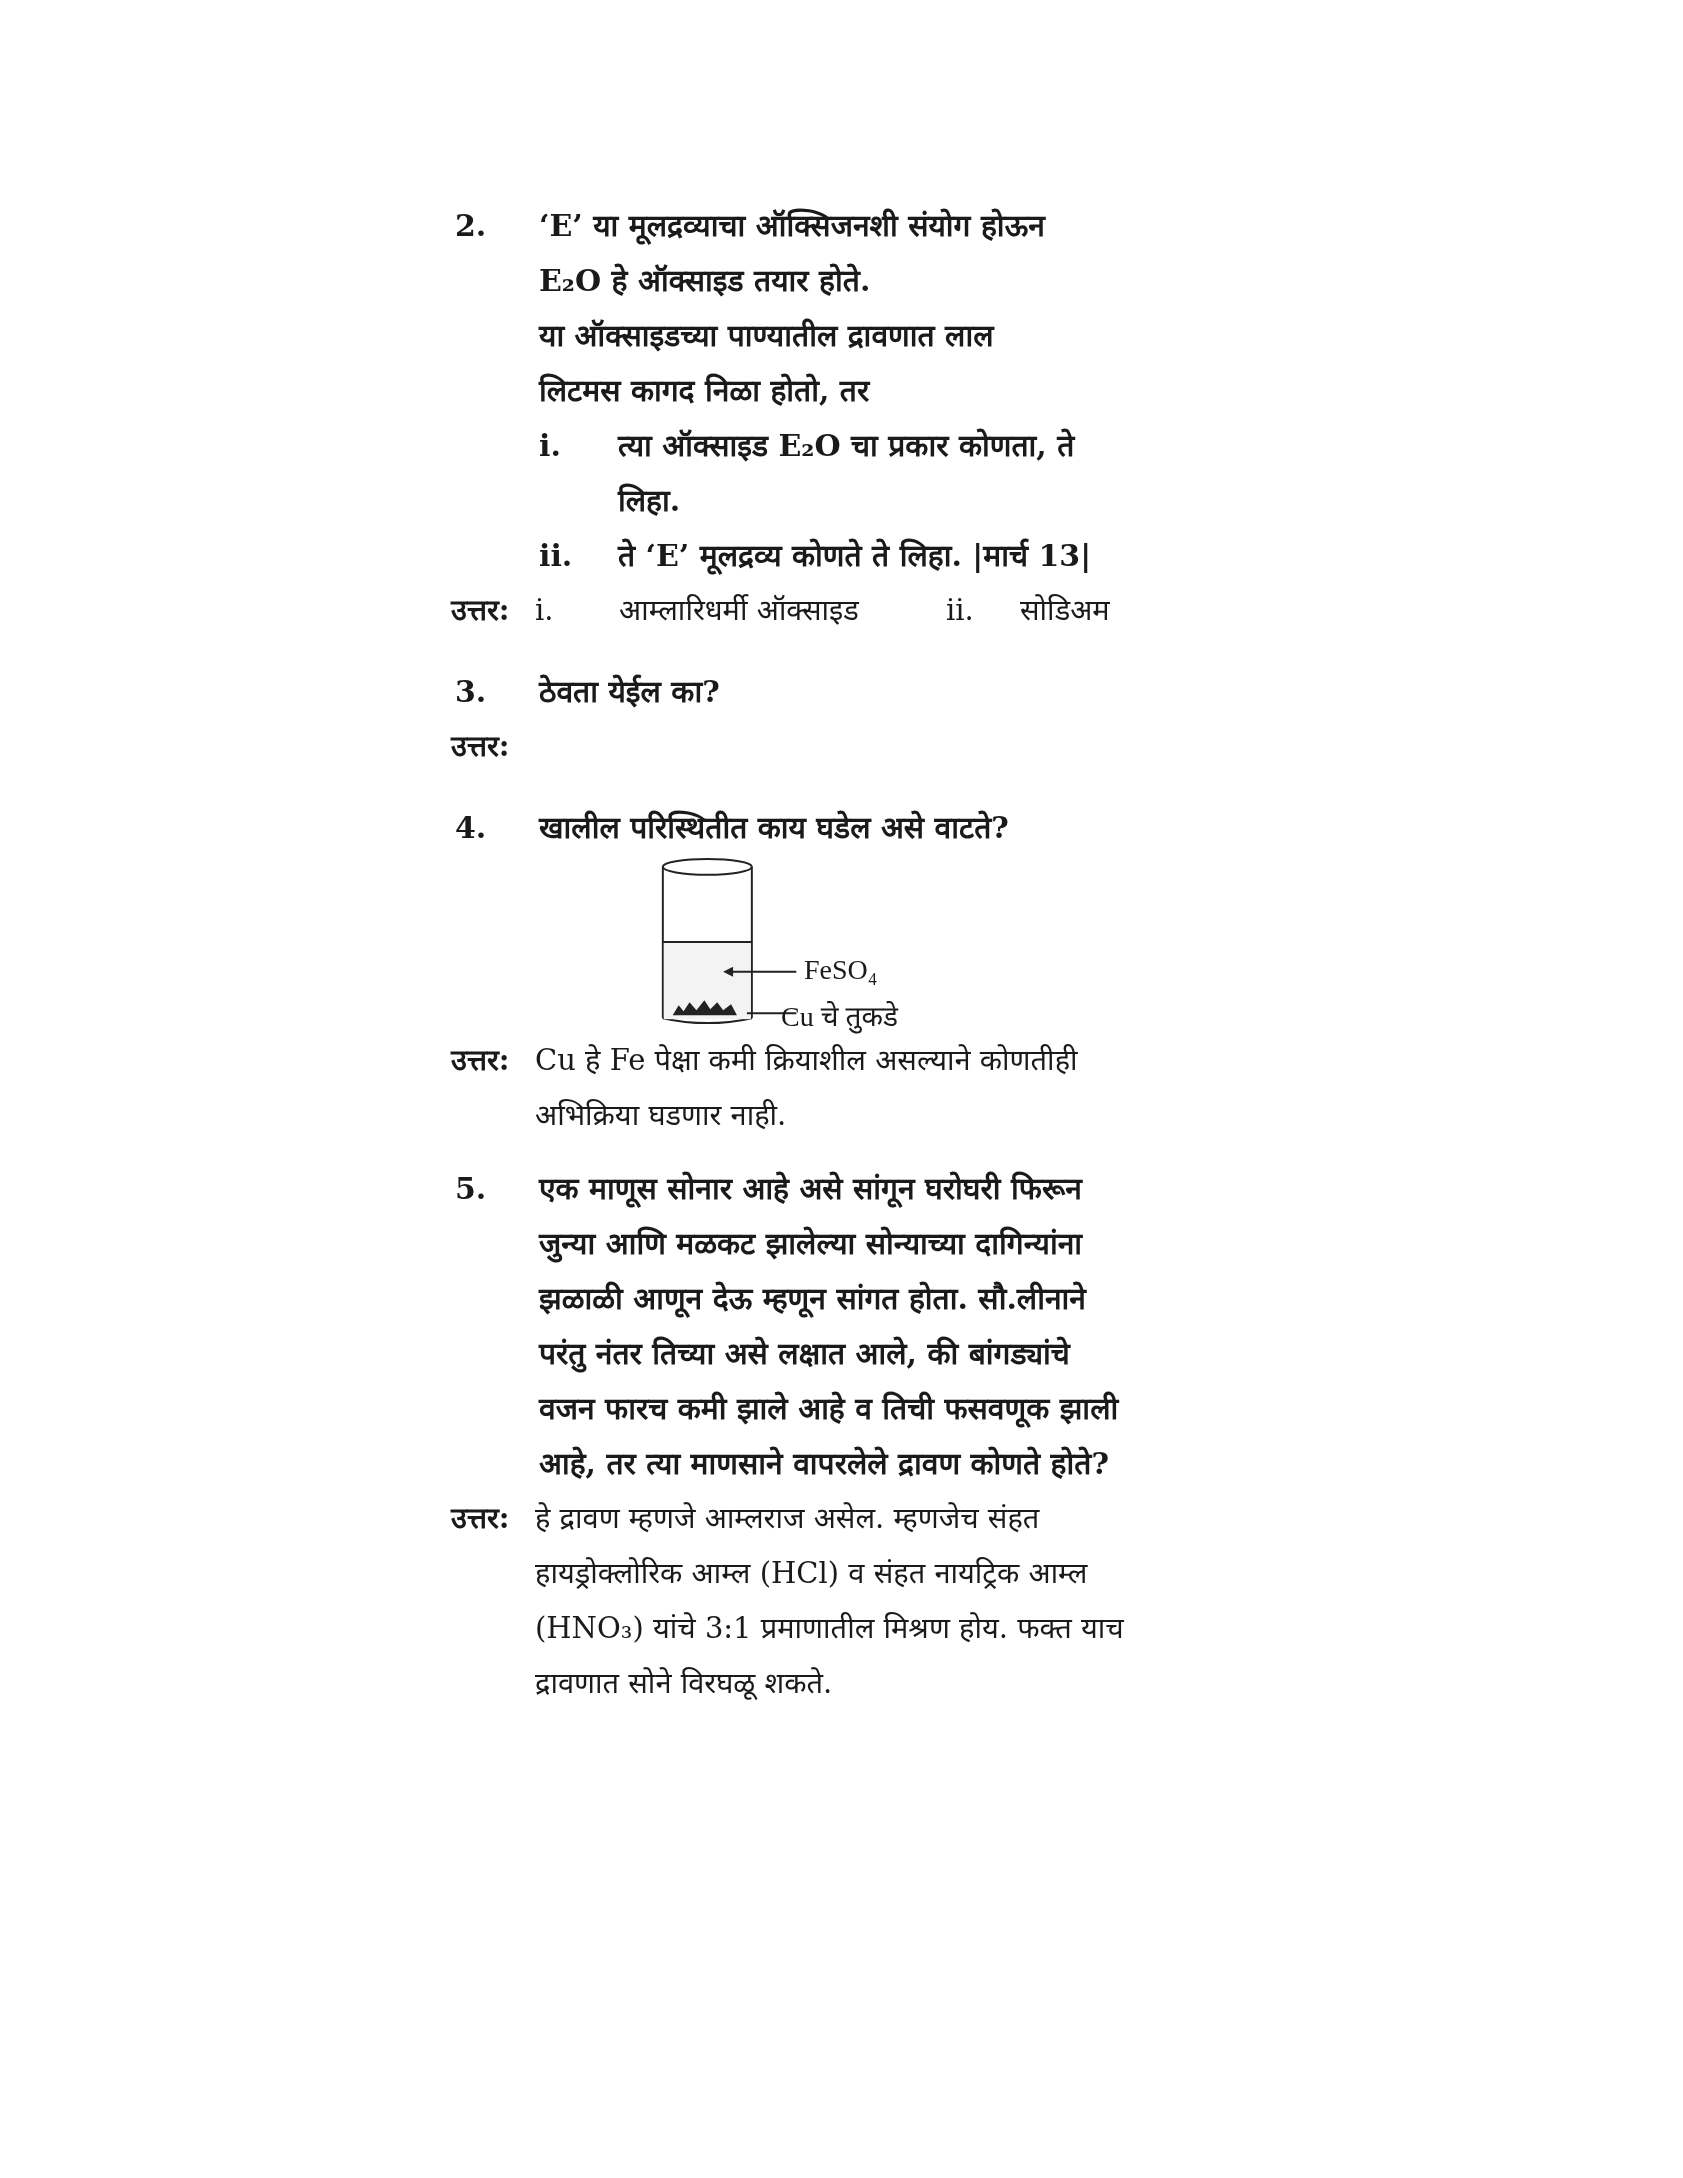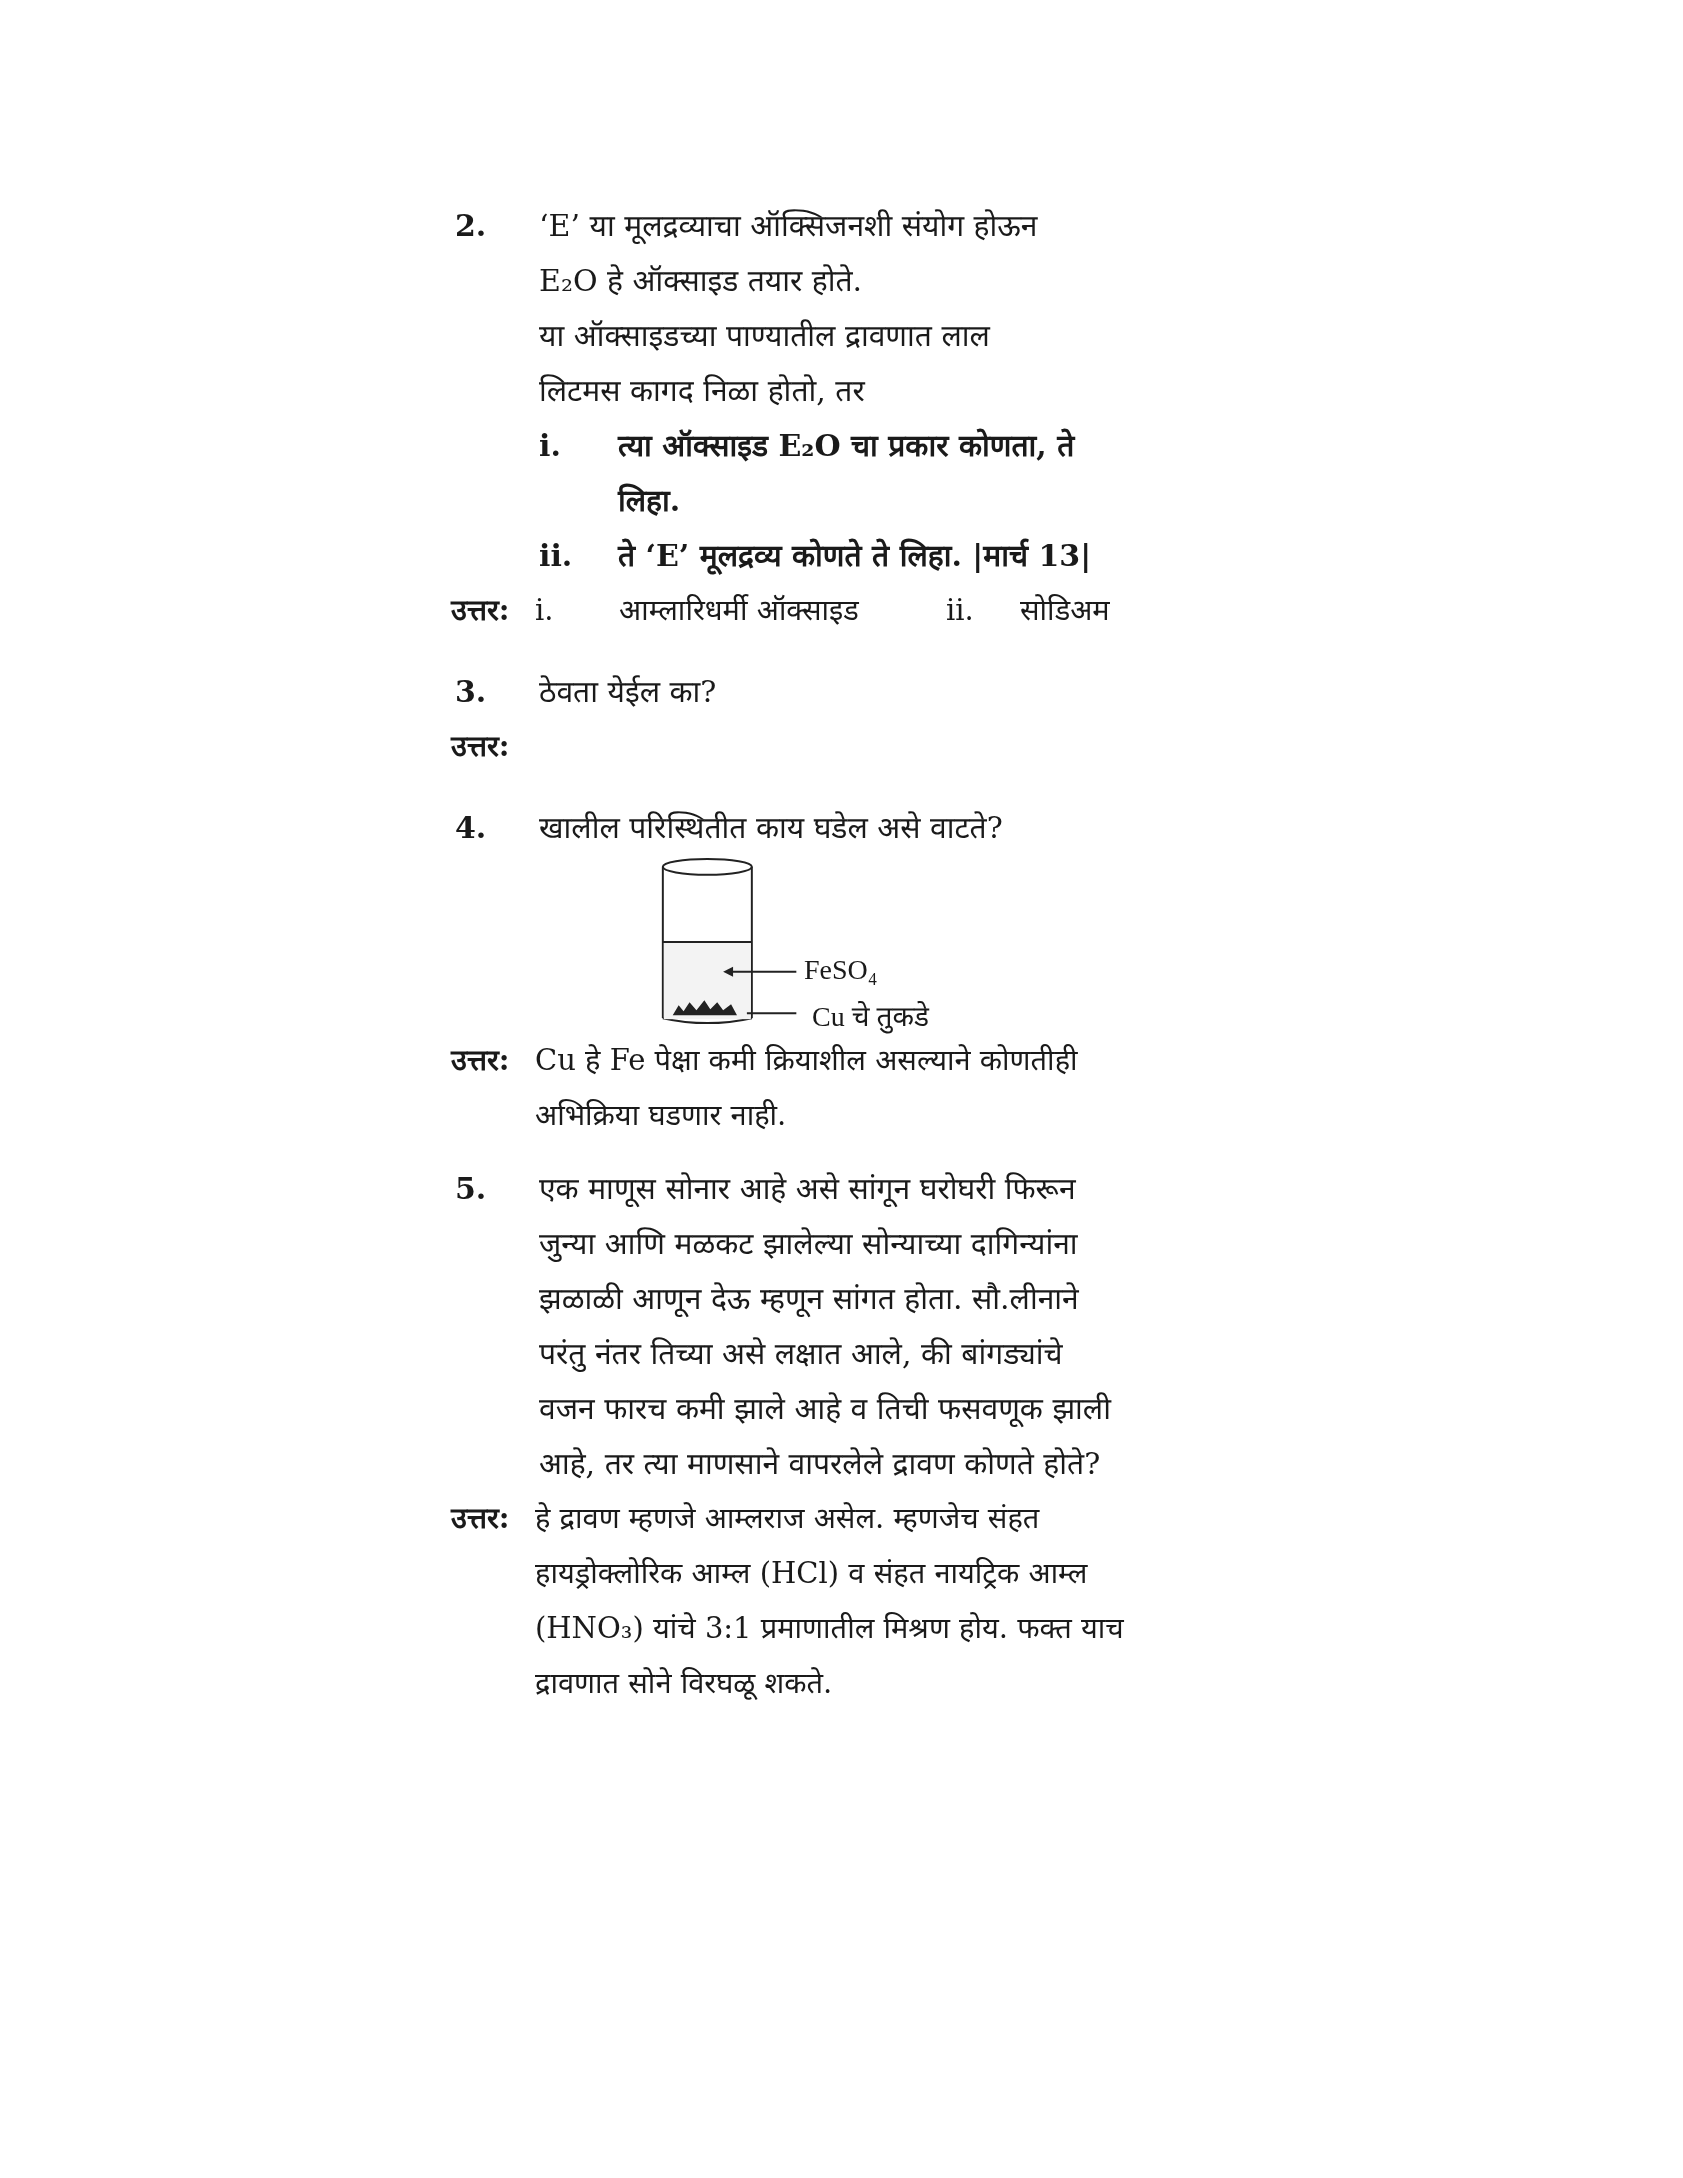--- a/index.html
+++ b/index.html
@@ -1,21 +1,21 @@
 <!DOCTYPE html>
 <html><head>
 <meta charset="utf-8">
 <style>
   html, body { margin: 0; padding: 0; background: #ffffff; }
   body { width: 1683px; height: 2178px; position: relative; overflow: hidden;
          font-family: "DejaVu Serif", "Liberation Serif", serif; color: #1a1a1a; }
   .page { position: absolute; left: 455px; top: 198px; width: 713px; }
   .q { display: flex; align-items: flex-start; }
   .qnum { width: 84px; flex: 0 0 84px; font-weight: bold; font-size: 30px; line-height: 55px; }
-  .qtext { flex: 1; font-weight: normal; font-size: 30px; line-height: 55px; text-align: justify; }
+  .qtext { flex: 1; font-weight: bold; font-size: 30px; line-height: 55px; text-align: justify; }
   .qtext .line { display: block; }
   .sub { display: flex; margin-left: 84px; }
   .subnum { width: 79px; flex: 0 0 79px; font-weight: bold; font-size: 30px; line-height: 55px; }
   .subtext { flex: 1; font-weight: bold; font-size: 30px; line-height: 55px; }
   .ans { display: flex; align-items: flex-start; }
   .anslabel { width: 84px; flex: 0 0 84px; font-size: 29px; line-height: 55px; font-weight: bold; margin-left: -4px; }
   .anstext { flex: 1; font-size: 29px; line-height: 55px; text-align: justify; }
   .ans-row { display: flex; font-size: 29px; line-height: 55px; }
   .ans-row span { display: inline-block; }
   .gap-s { height: 18px; }
@@ -88,21 +88,21 @@
       <rect x="16" y="88" width="88" height="78" fill="#f3f3f3"></rect>
       <line x1="15" y1="88" x2="105" y2="88" stroke="#222" stroke-width="2"></line>
 
       <path d="M25 162 l6 -10 l5 6 l6 -9 l7 8 l8 -10 l6 9 l7 -7 l6 8 l8 -6 l6 11 z" fill="#222"></path>
 
       <line x1="80" y1="118" x2="150" y2="118" stroke="#222" stroke-width="2"></line>
       <polygon points="76,118 86,113 86,123" fill="#222"></polygon>
       <line x1="100" y1="160" x2="150" y2="160" stroke="#222" stroke-width="2"></line>
     </svg>
     <div class="figlabel" style="left:156px;top:99px">FeSO₄</div>
-    <div class="figlabel" style="left:164px;top:141px">Cu चे तुकडे</div>
+    <div class="figlabel" style="left:133px;top:141px">Cu चे तुकडे</div>
   </div>
   <div class="ans">
     <div class="anslabel">उत्तर:</div>
     <div class="anstext">
       <span style="display:block">Cu हे Fe पेक्षा कमी क्रियाशील असल्याने कोणतीही</span>
       <span style="display:block">अभिक्रिया घडणार नाही.</span>
     </div>
   </div>
 
   <div class="gap-s"></div>

